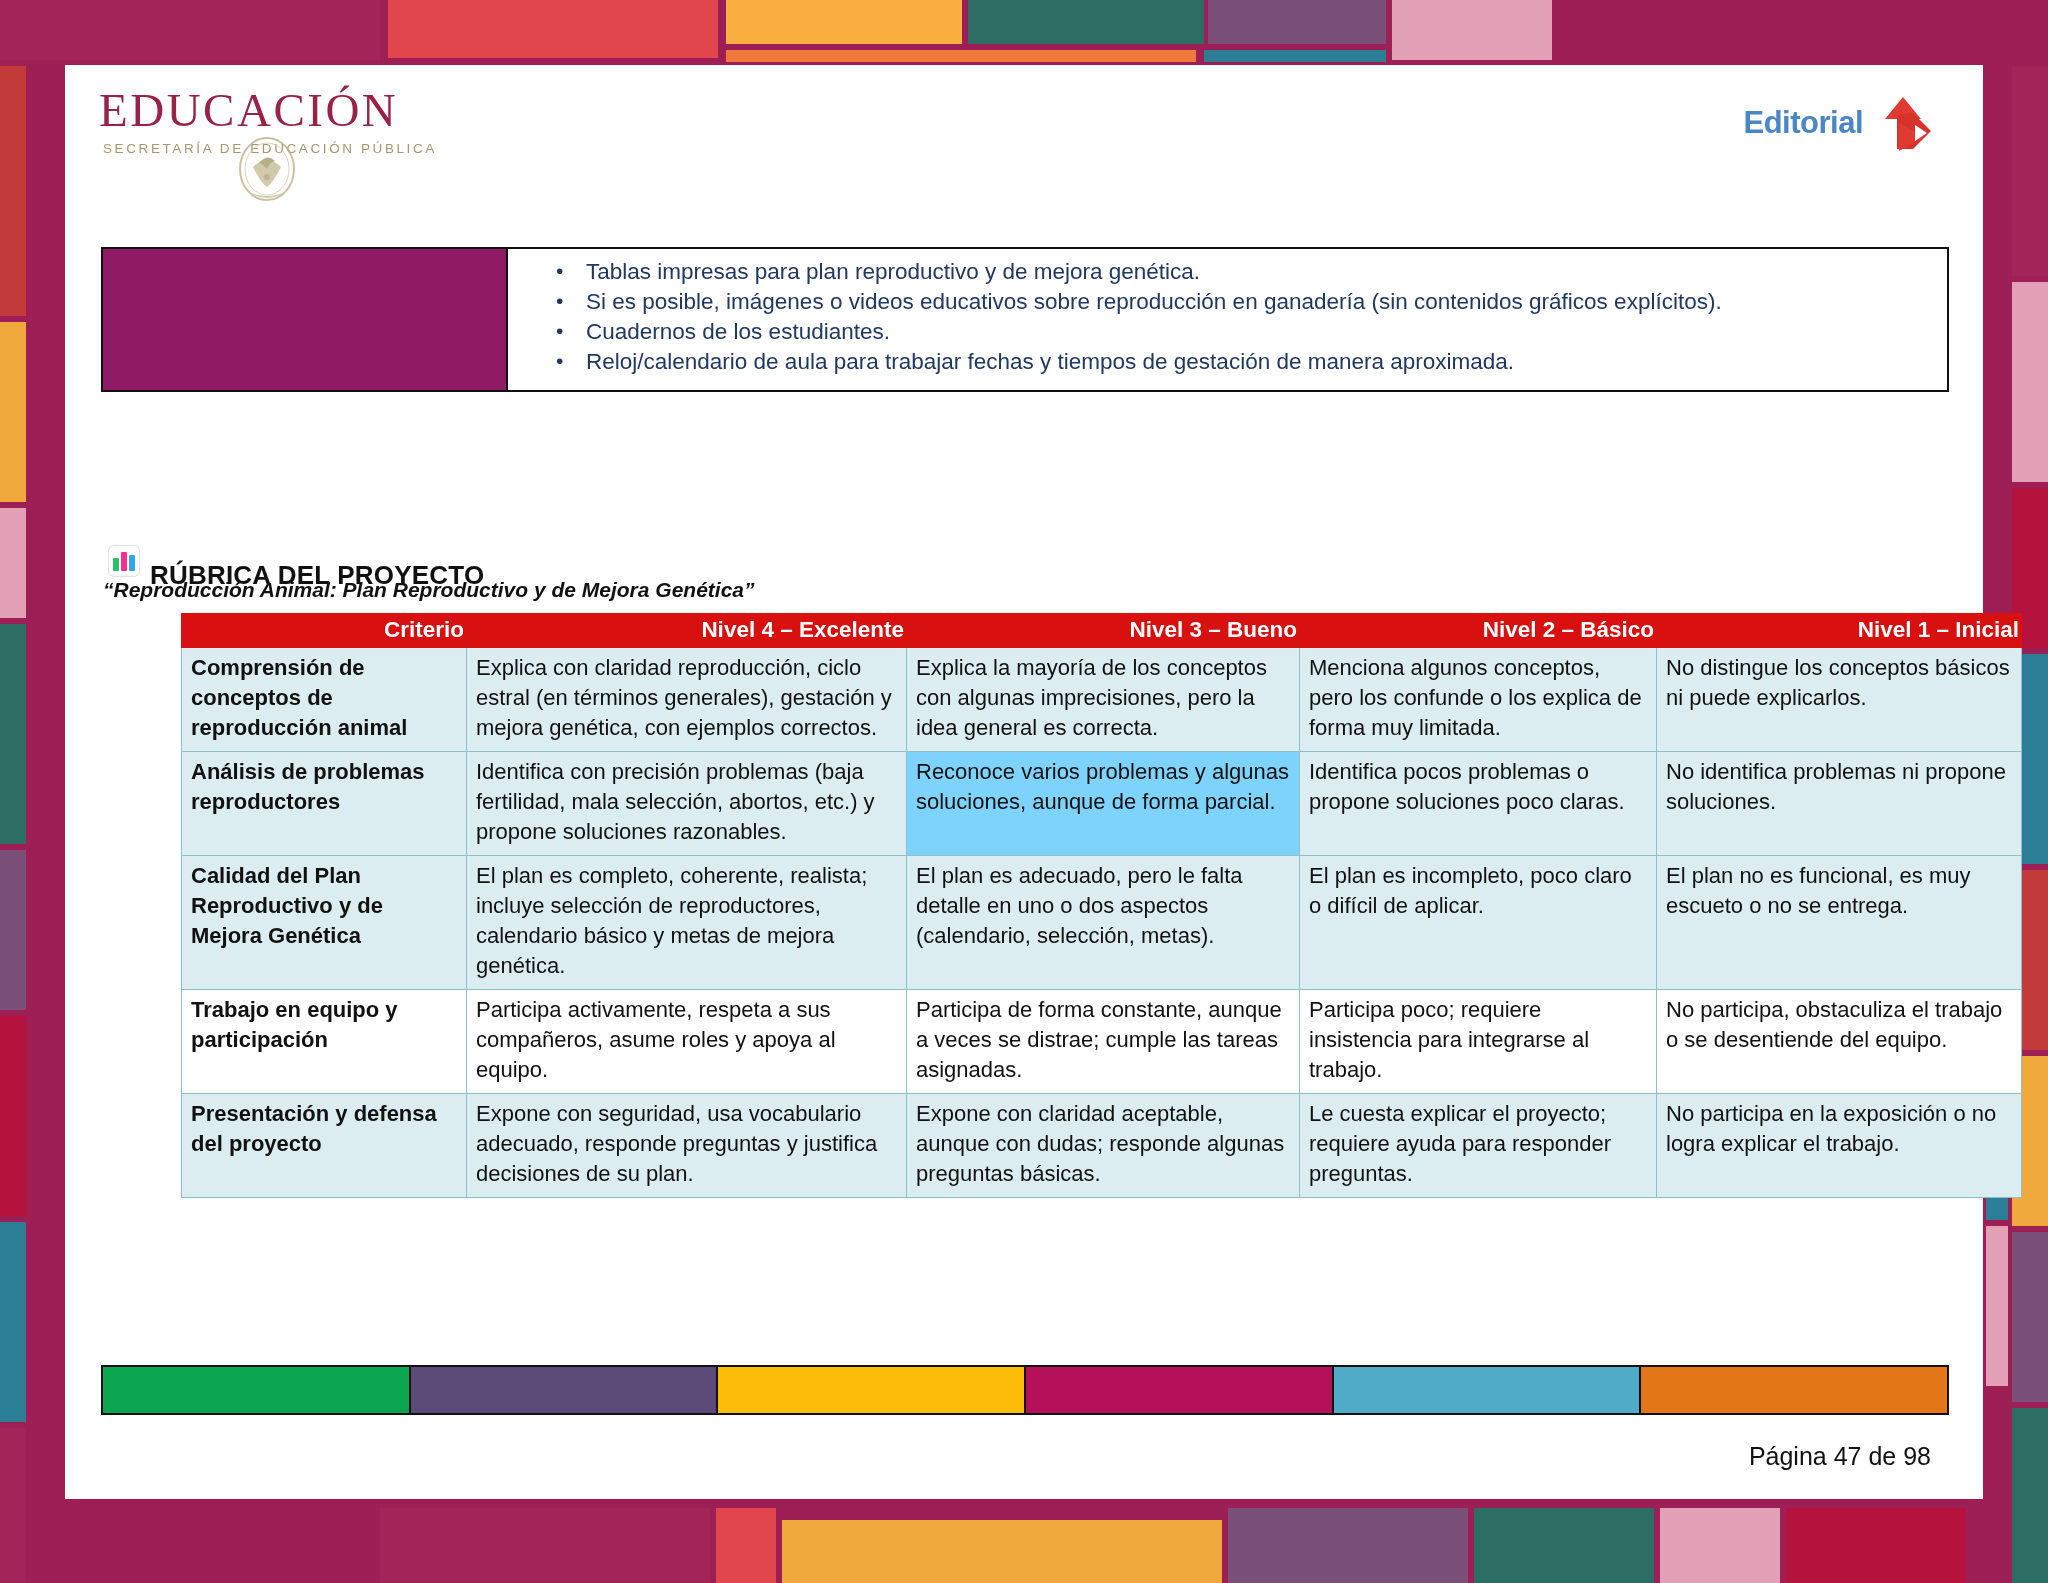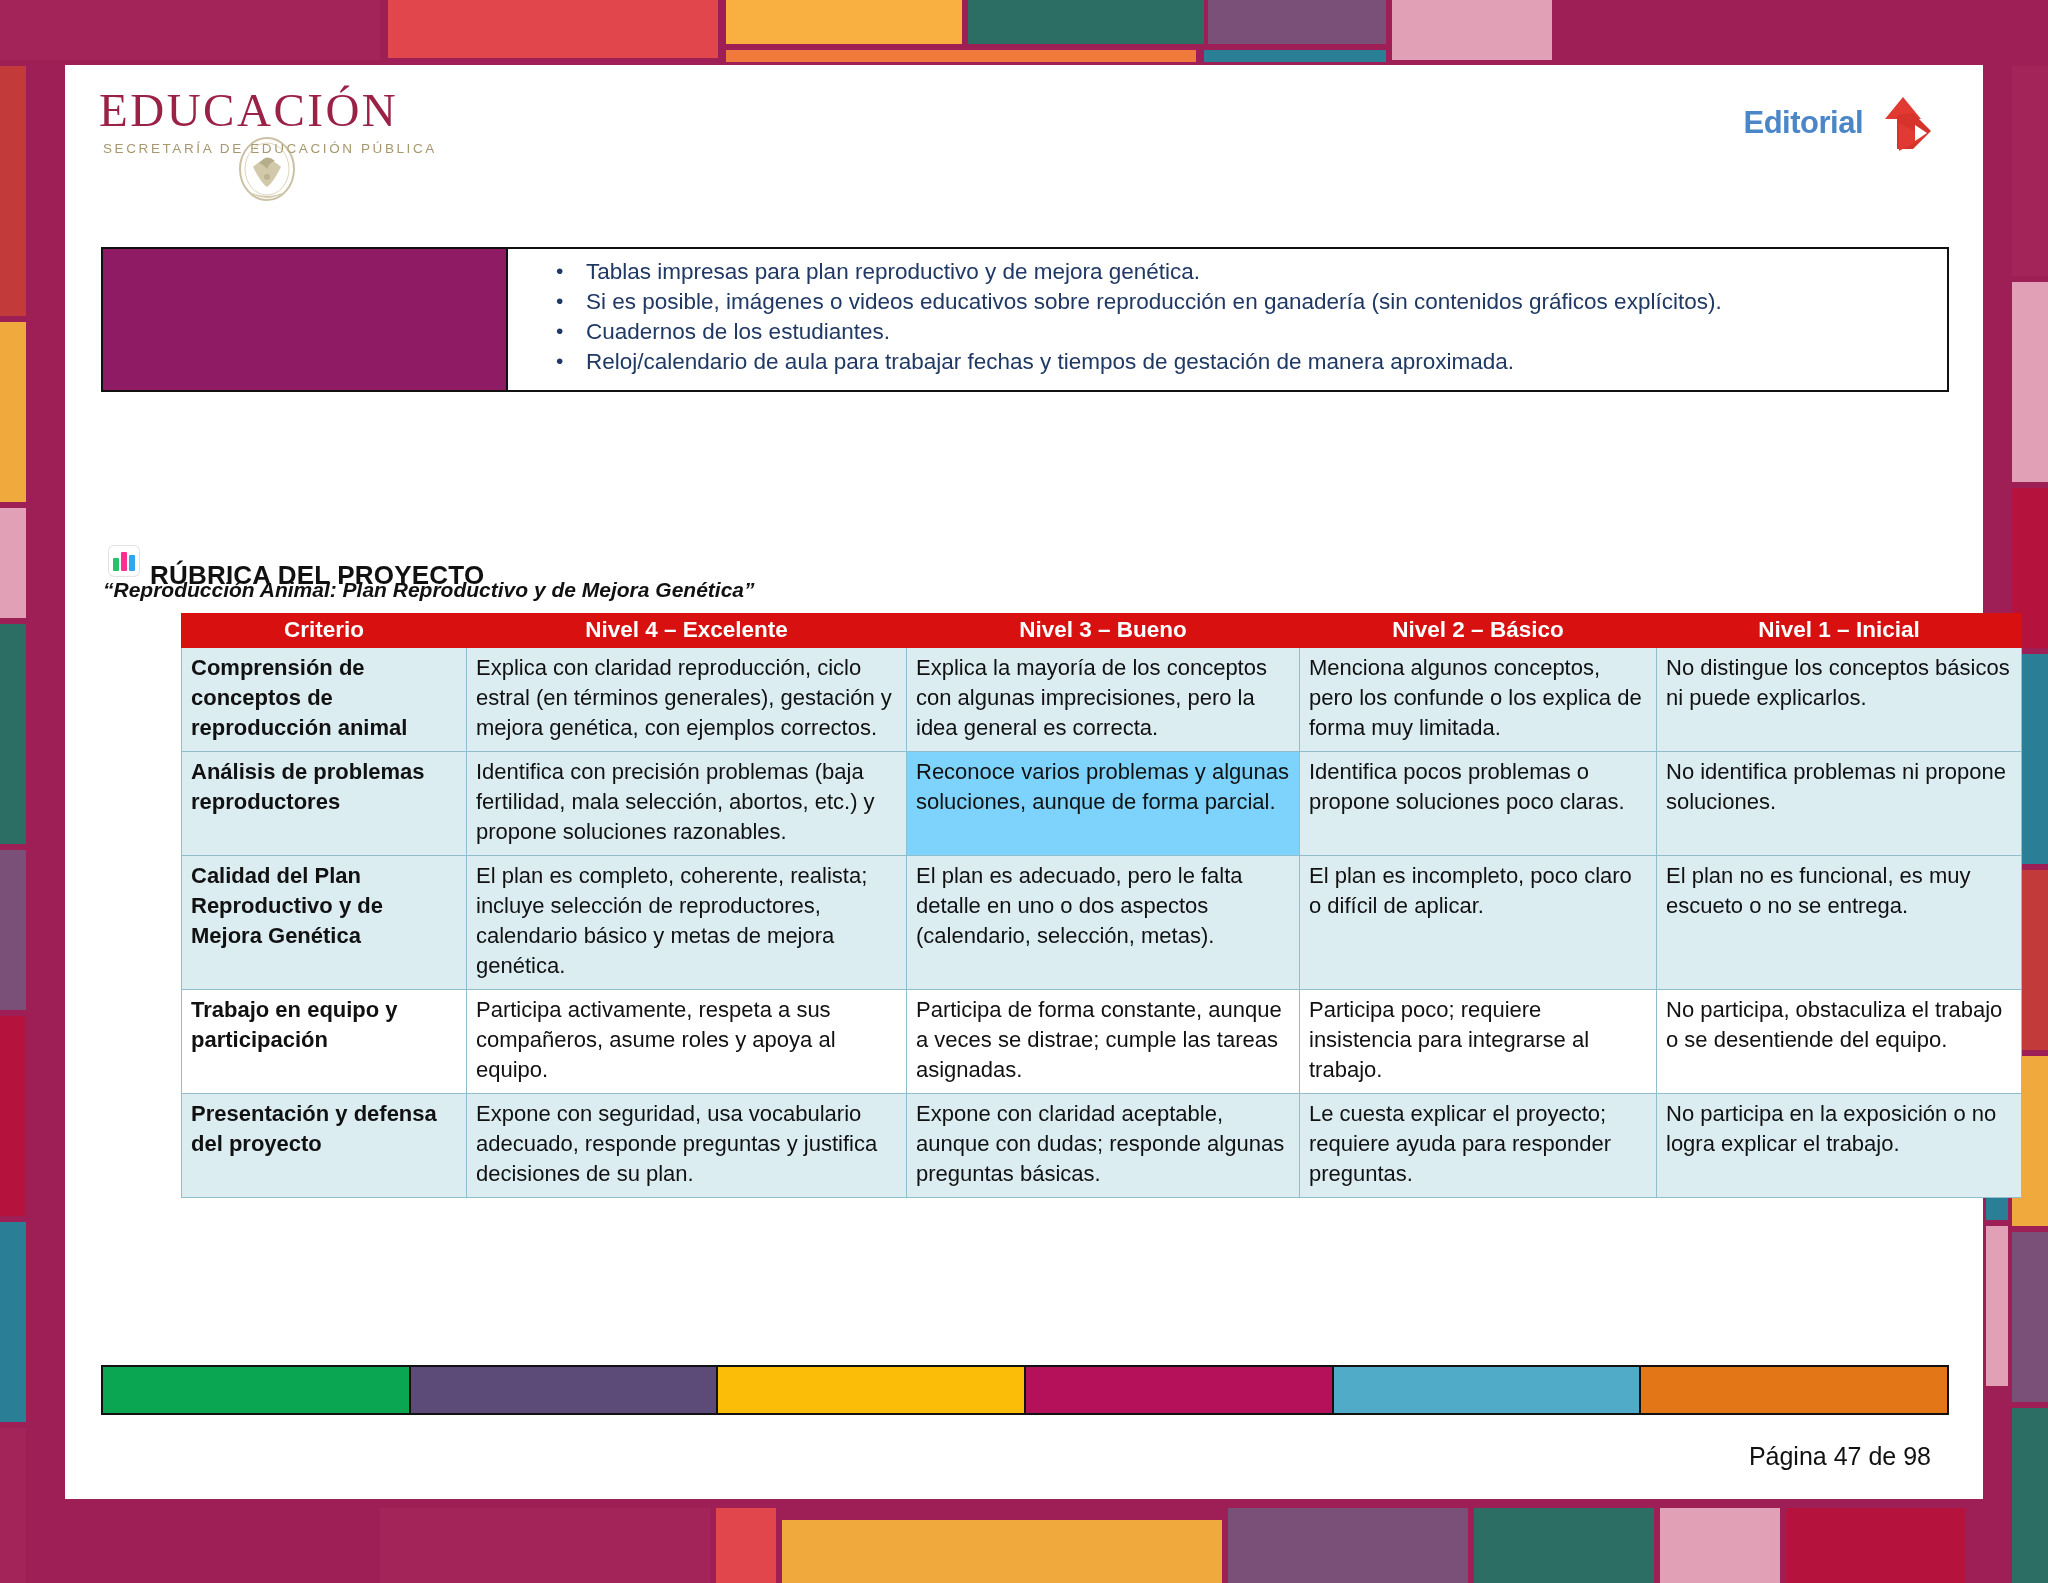--- a/index.html
+++ b/index.html
@@ -133,21 +133,21 @@
     left: 116px; top: 548px;
     width: 1840px;
     border-collapse: collapse;
     table-layout: fixed;
   }
   #rubric-table th {
     background: #d81010;
     color: #ffffff;
     font-size: 22.5px;
     font-weight: 700;
-    text-align: center;
+    text-align: right;
     padding: 3px 2px 4px;
     border: 1px solid #d81010;
     line-height: 26px;
   }
   #rubric-table td {
     background: #dcedf2;
     border: 1px solid #8fbfcc;
     vertical-align: top;
     font-size: 22px;
     line-height: 30px;

